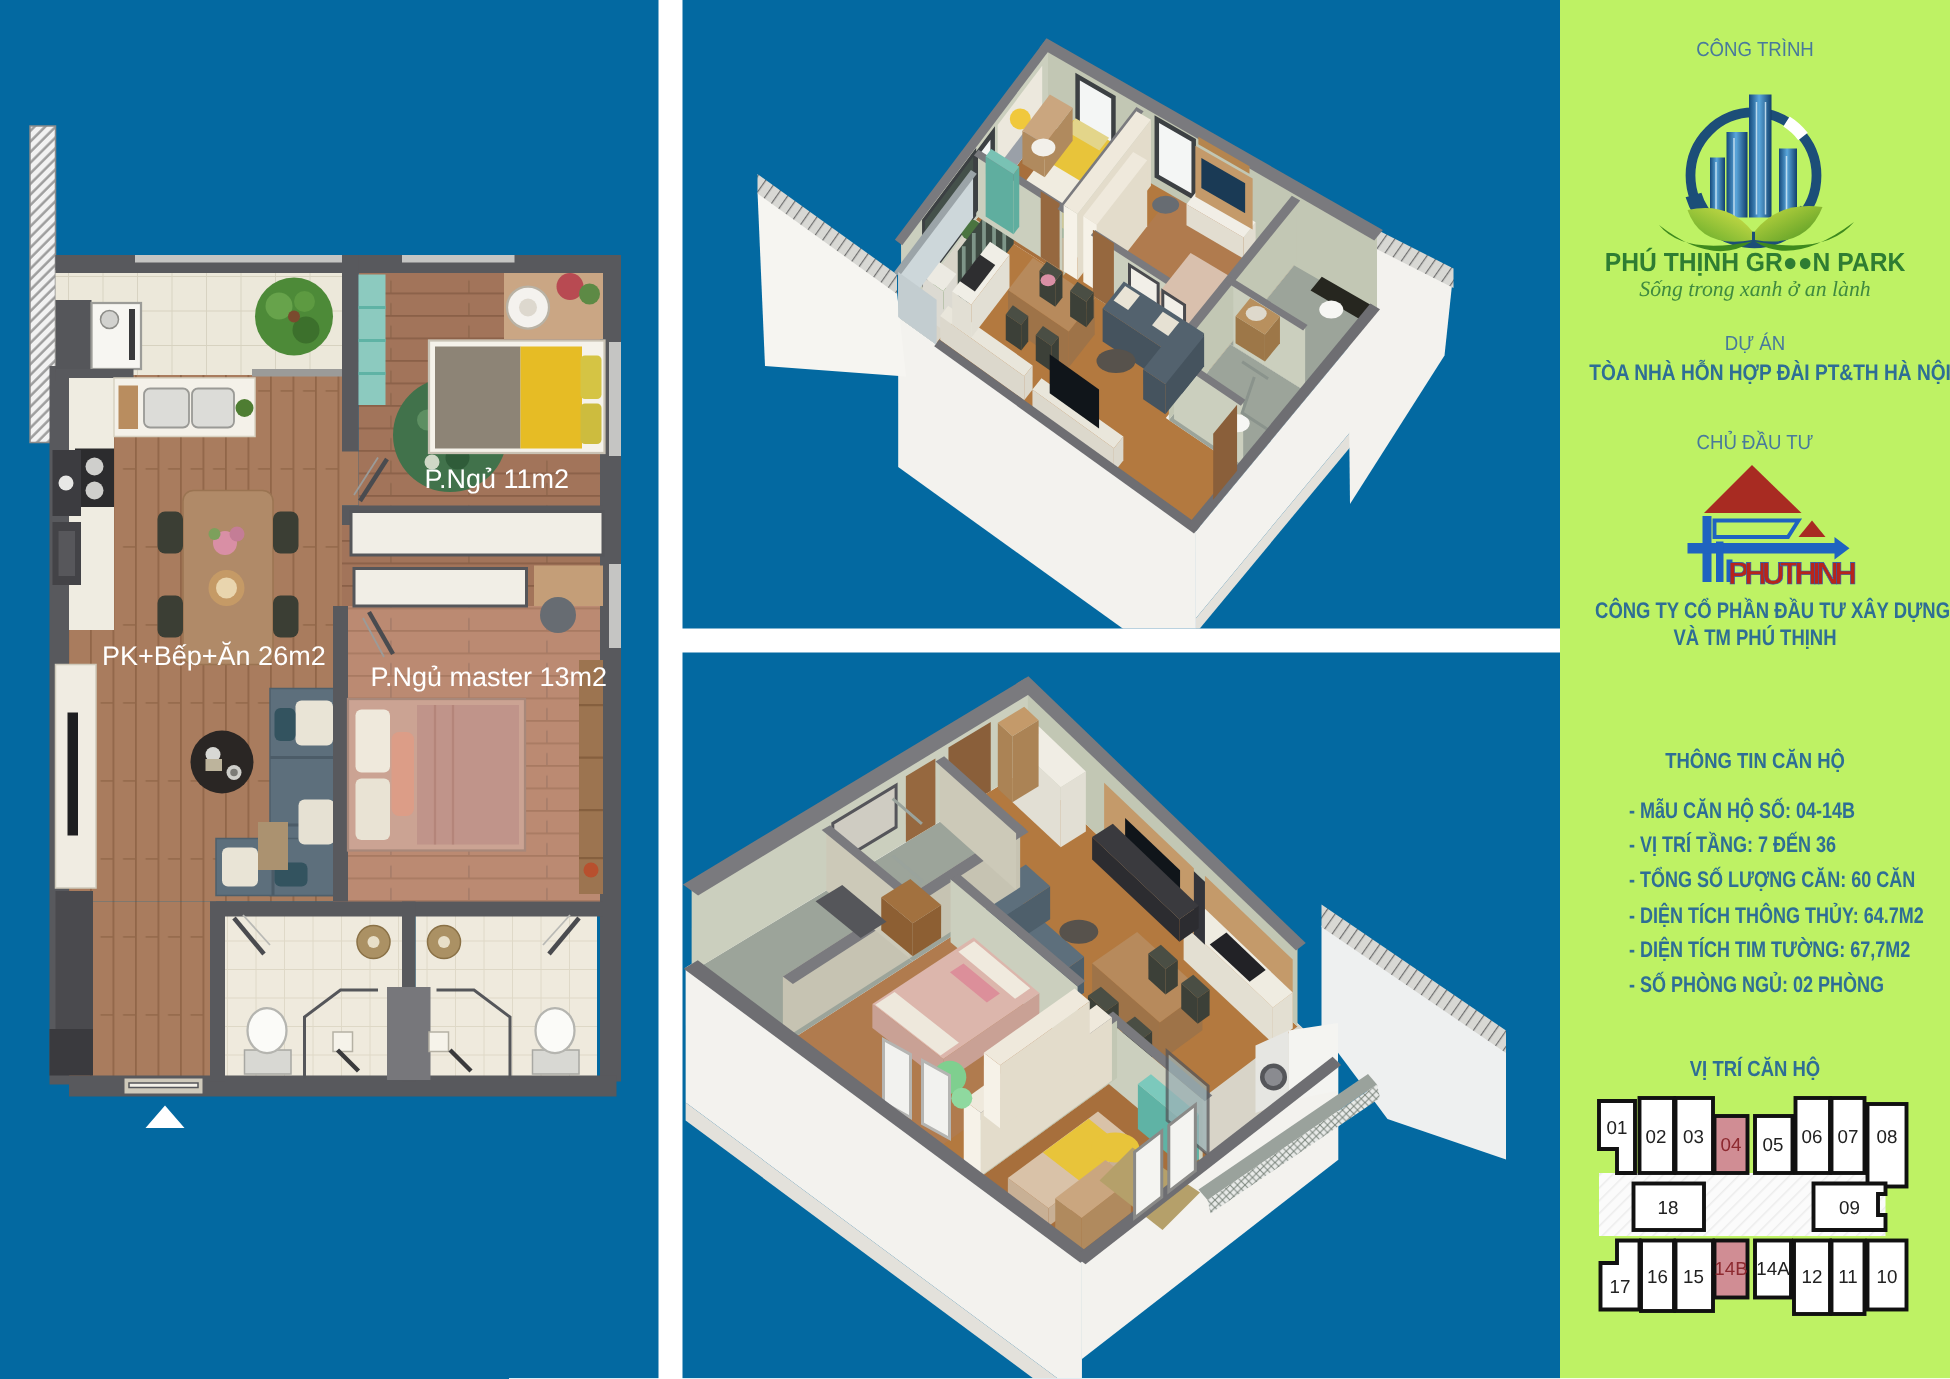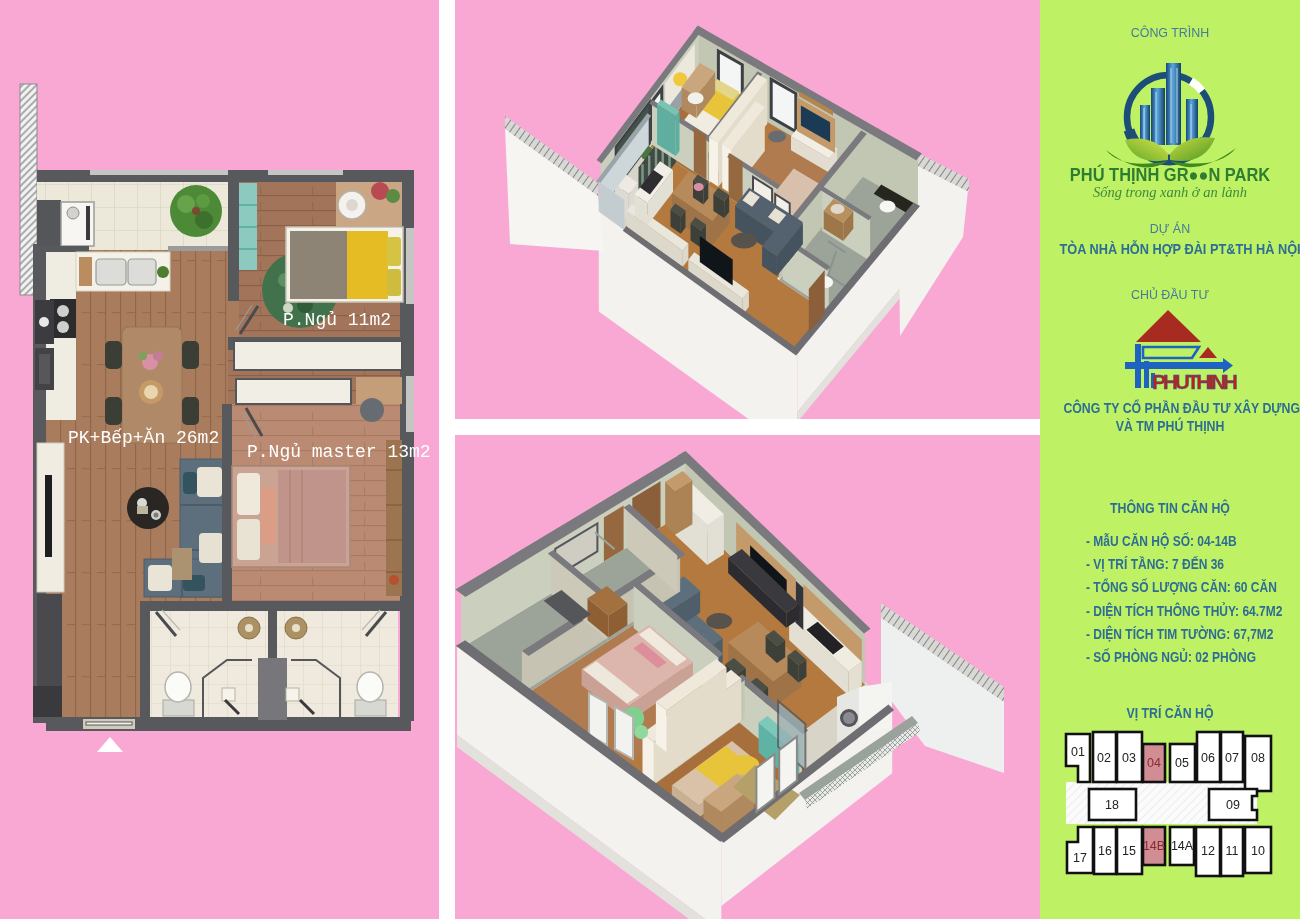--- a/index.html
+++ b/index.html
@@ -1,18 +1,18 @@
 <!DOCTYPE html>
 <html><head>
 <meta charset="utf-8">
 <style>
   html,body{margin:0;padding:0;background:#ffffff;}
   #page{position:relative;width:1300px;height:919px;background:#ffffff;overflow:hidden;
         font-family:"Liberation Sans", sans-serif;}
-  .panel{position:absolute;background:#f9a8d4;font-family:Liberation Mono, monospace;}
+  .panel{position:absolute;background:#0369a1;}
   svg{display:block;}
   .rtxt{color:#48799c;text-align:center;transform:scaleX(0.92);}
   .btxt{color:#2e6e95;font-weight:bold;text-align:center;}
   .cond{transform:scaleX(0.85);transform-origin:50% 0;}
   .condL{transform:scaleX(0.8);transform-origin:0 0;}
 </style>
 </head>
 <body>
 <div id="page">
 

